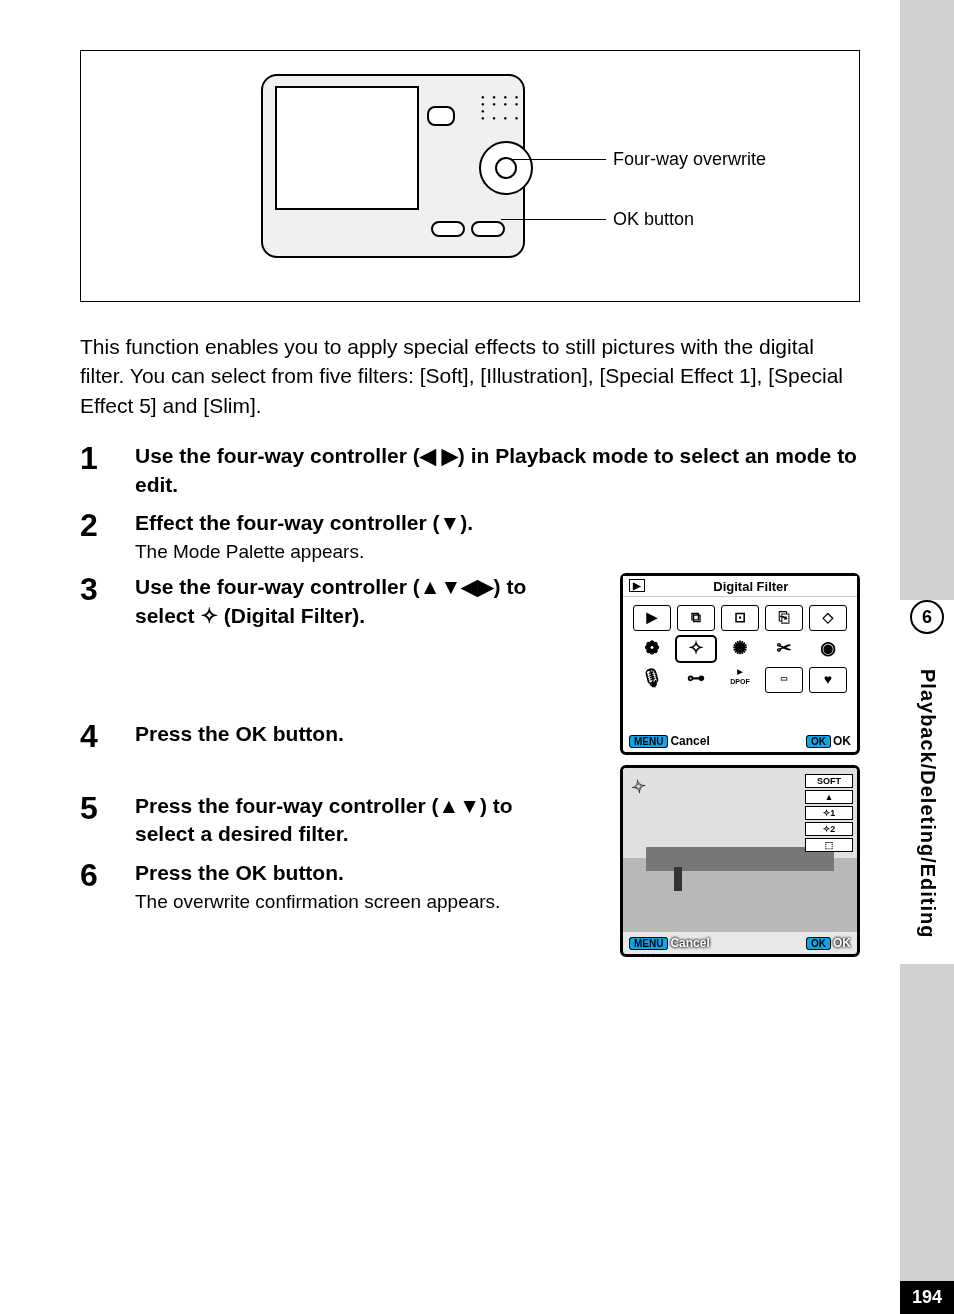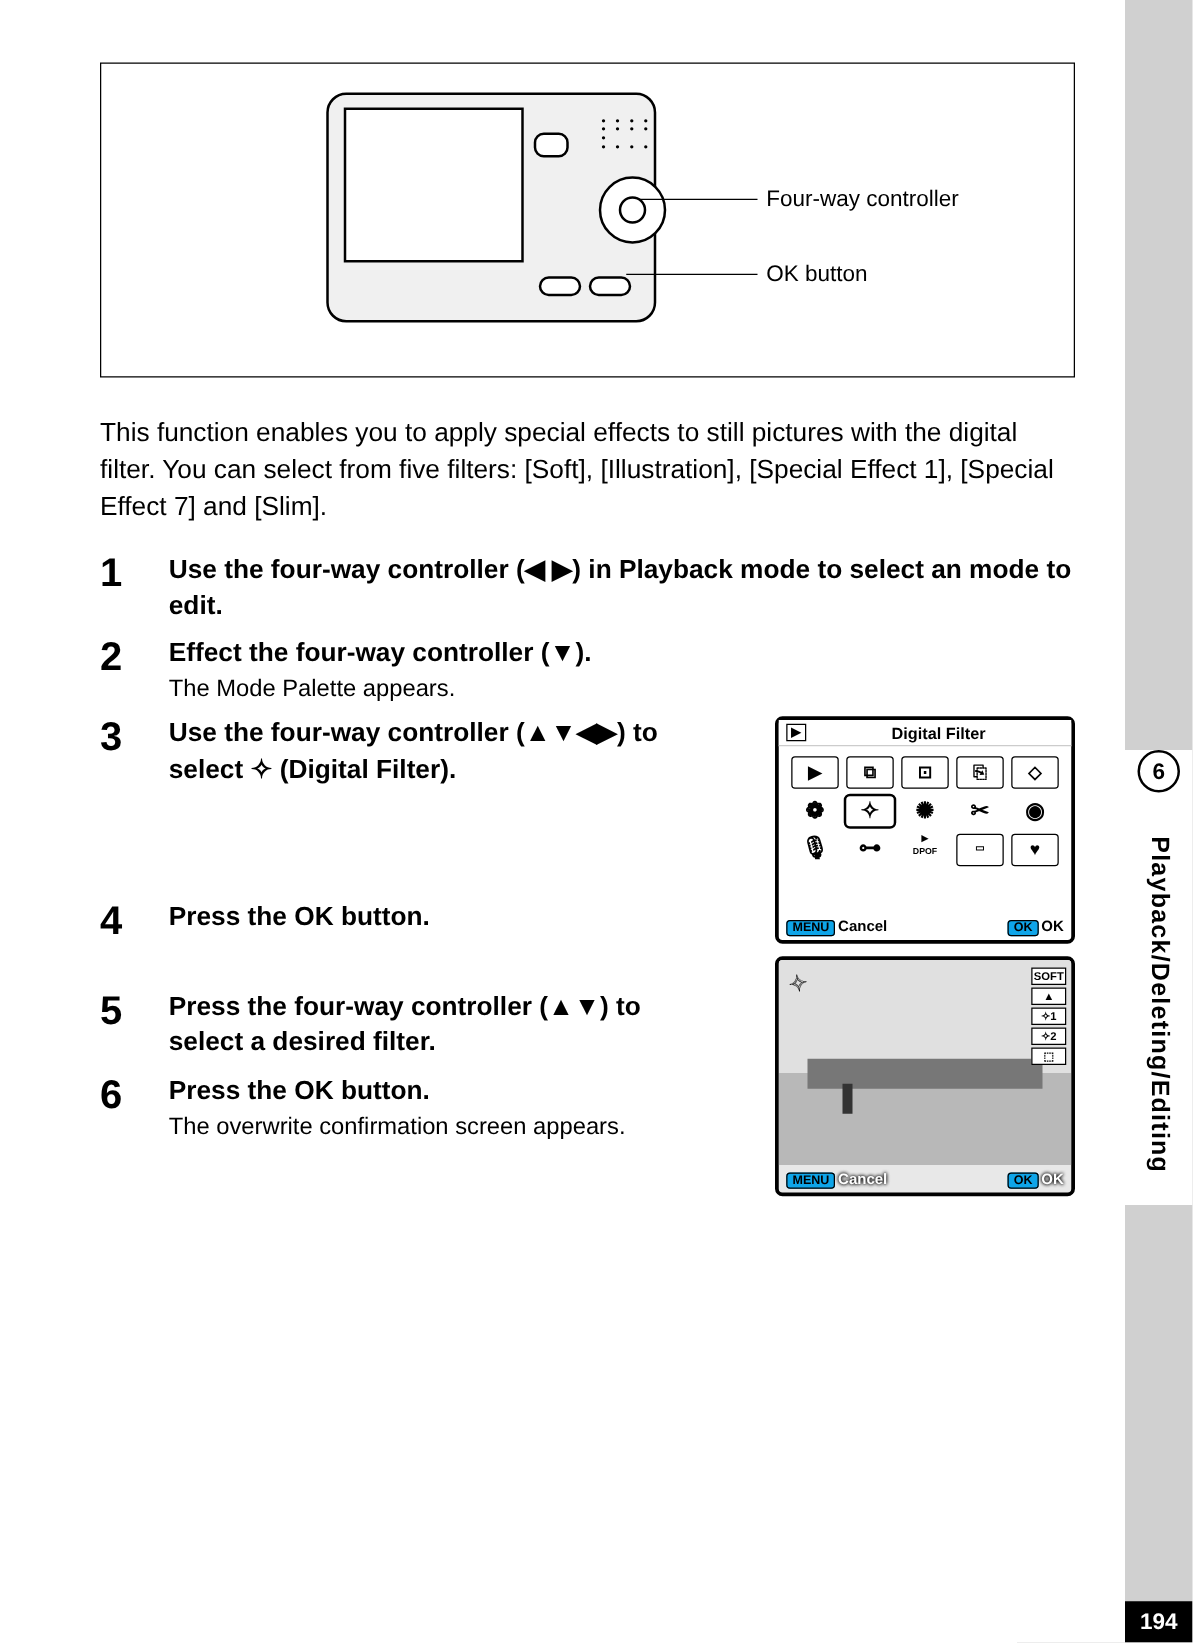--- a/index.html
+++ b/index.html
@@ -256,21 +256,21 @@
   }
   .wand {
     position: absolute;
     left: 8px; top: 8px;
     font-size: 18px;
     transform: rotate(-10deg);
   }
   .side-filters {
     position: absolute;
     right: 4px; top: 6px;
-    width: 28px;
+    width: 48px;
     font-size: 9px;
     text-align: center;
   }
   .sf {
     border: 1px solid #000;
     background: #fff;
     margin-bottom: 2px;
     padding: 1px 0;
   }
   .s2-footer {
@@ -297,27 +297,27 @@
       <div class="cam-screen"></div>
       <div class="cam-btn" style="left:166px; top:40px; width:24px; height:16px;"></div>
       <div class="cam-dots">● ● ● ●<br>● ● ● ● ●<br>● ● ● ●</div>
       <div class="cam-dpad">
         <div class="cam-ok"></div>
       </div>
       <div class="cam-btn" style="left:170px; top:155px; width:30px; height:12px;"></div>
       <div class="cam-btn" style="left:210px; top:155px; width:30px; height:12px;"></div>
     </div>
     <div class="label-line" style="left:430px; top:108px; width:95px;"></div>
-    <div class="label-text" style="left:532px; top:98px;">Four-way controller</div>
+    <div class="label-text" style="left:532px; top:98px;">Four-way overwrite</div>
     <div class="label-line" style="left:420px; top:168px; width:105px;"></div>
     <div class="label-text" style="left:532px; top:158px;">OK button</div>
   </div>
 
 
-  <div class="intro">This function enables you to apply special effects to still pictures with the digital filter. You can select from five filters: [Soft], [Illustration], [Special Effect 1], [Special Effect 7] and [Slim].</div>
+  <div class="intro">This function enables you to apply special effects to still pictures with the digital filter. You can select from five filters: [Soft], [Illustration], [Special Effect 1], [Special Effect 5] and [Slim].</div>
 
   <div class="steps">
 
     <div class="step">
       <div class="step-num">1</div>
       <div class="step-body">
         <div class="step-title">Use the four-way controller (◀ ▶) in Playback mode to select an mode to edit.</div>
       </div>
     </div>
 

